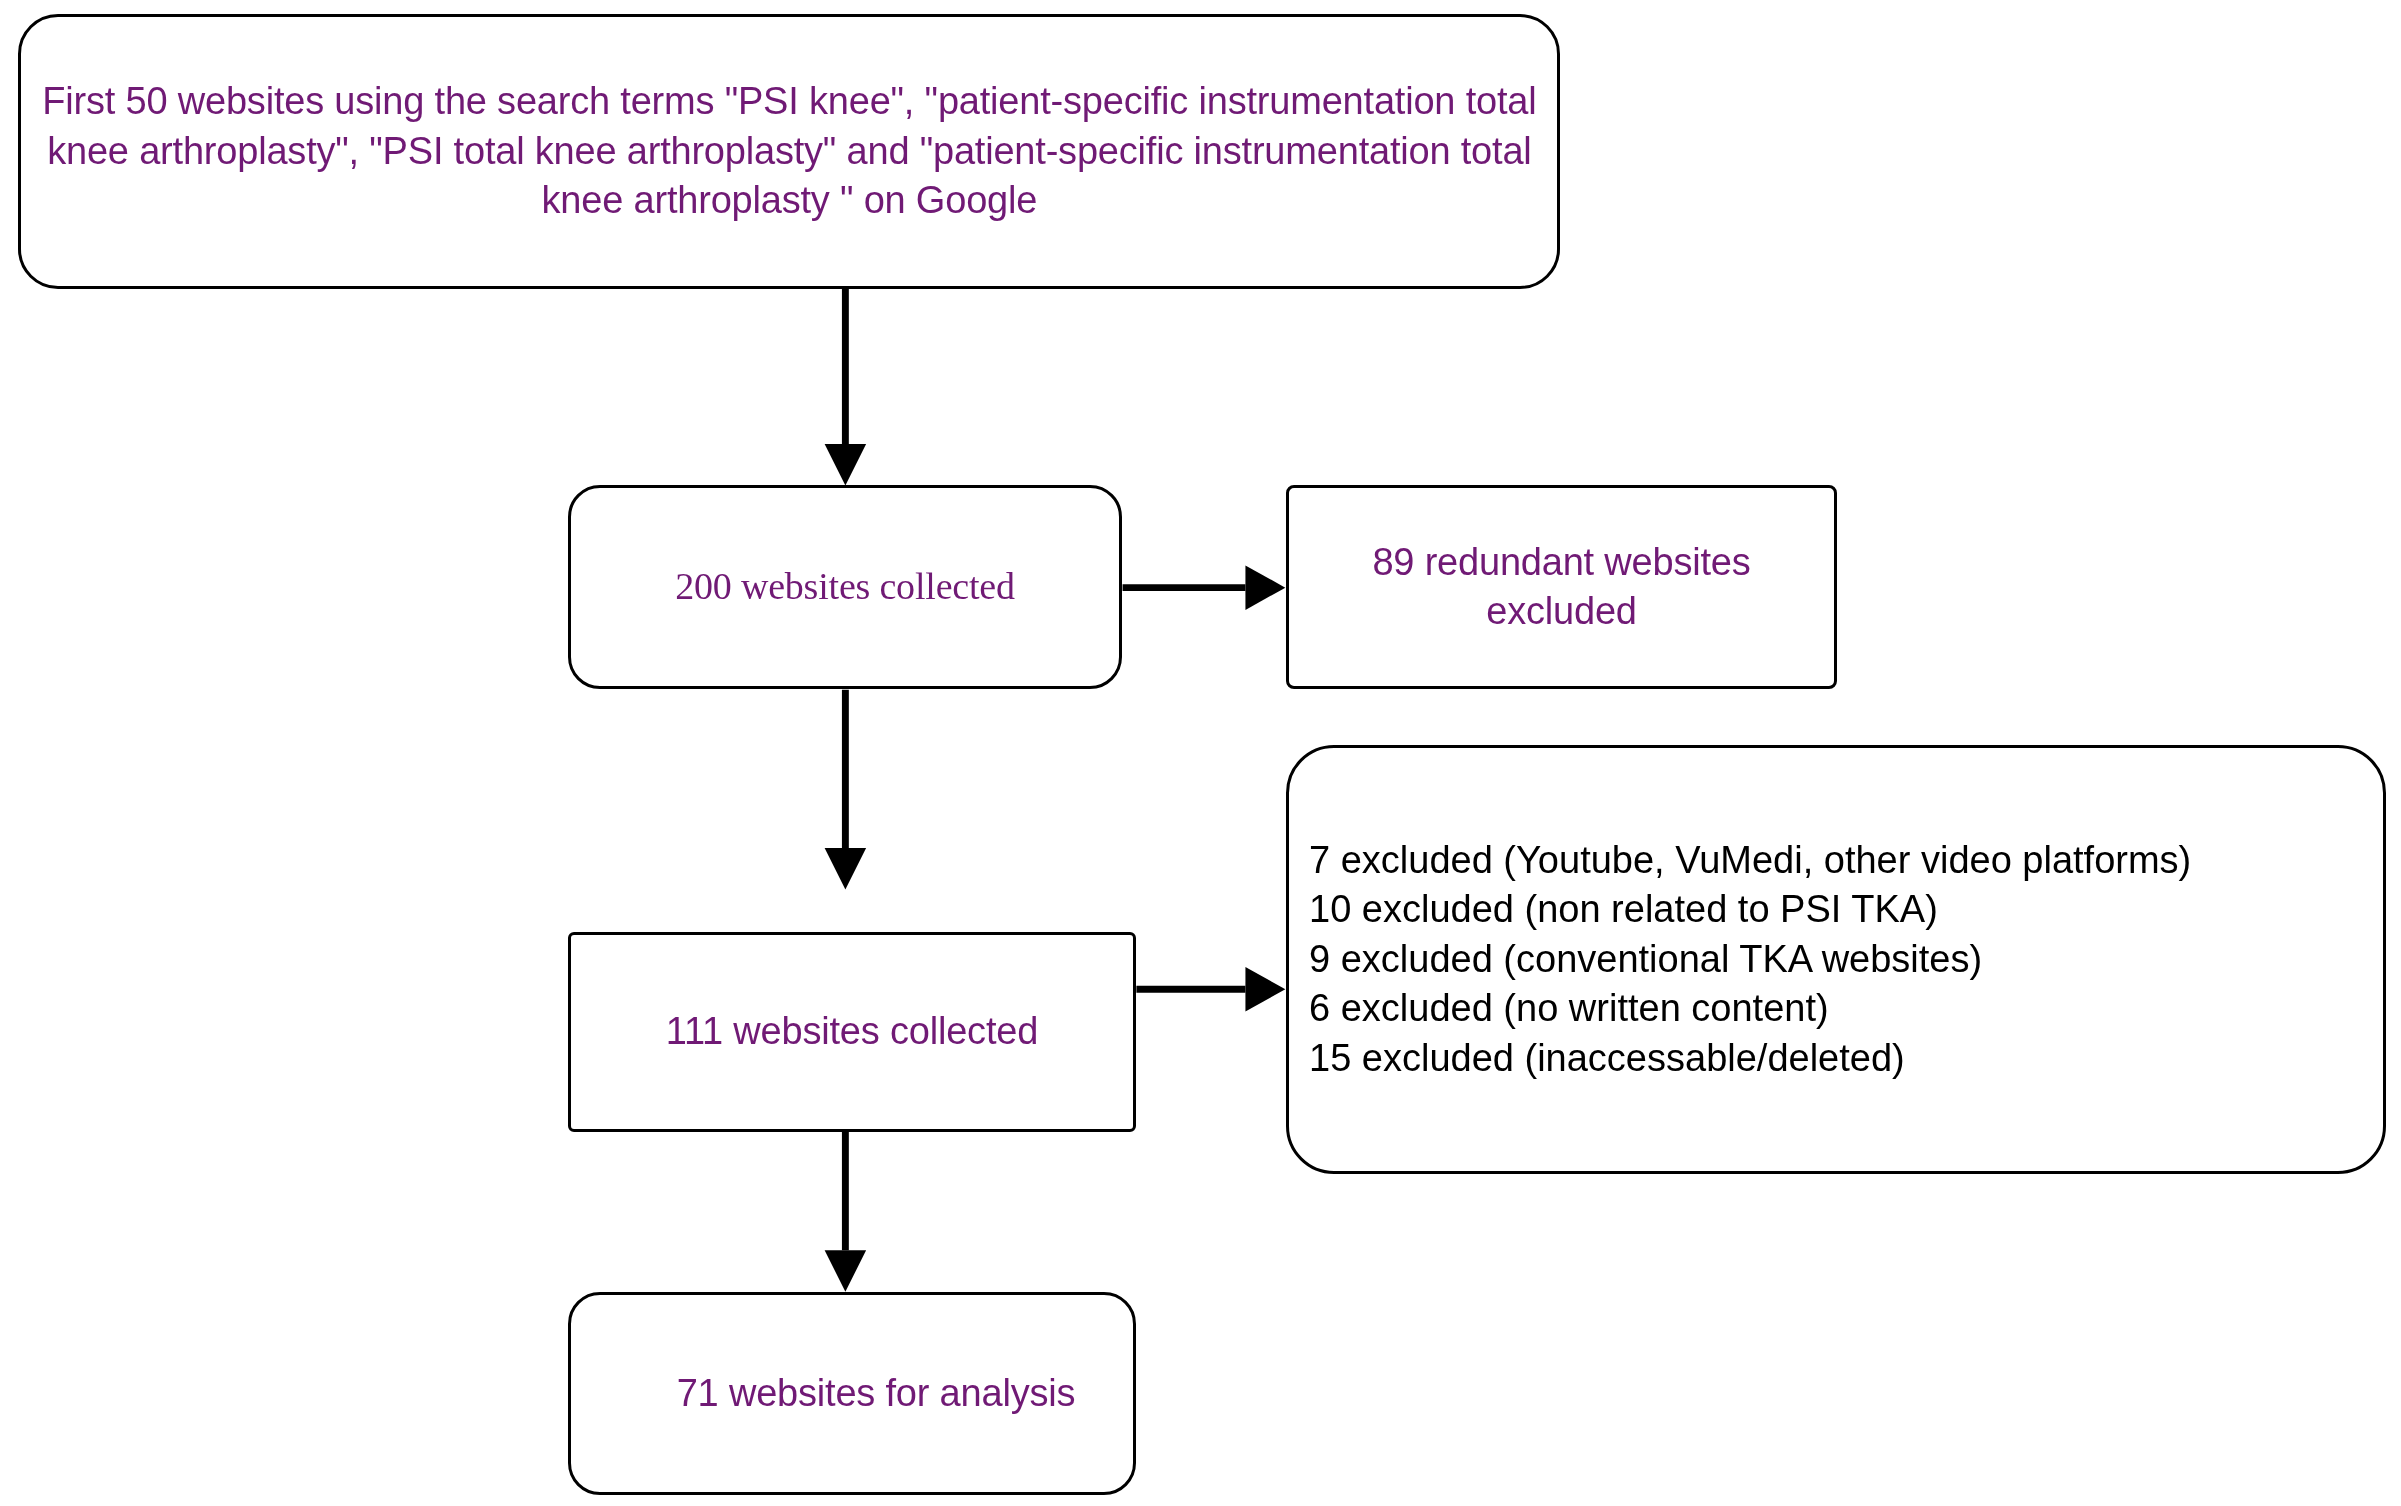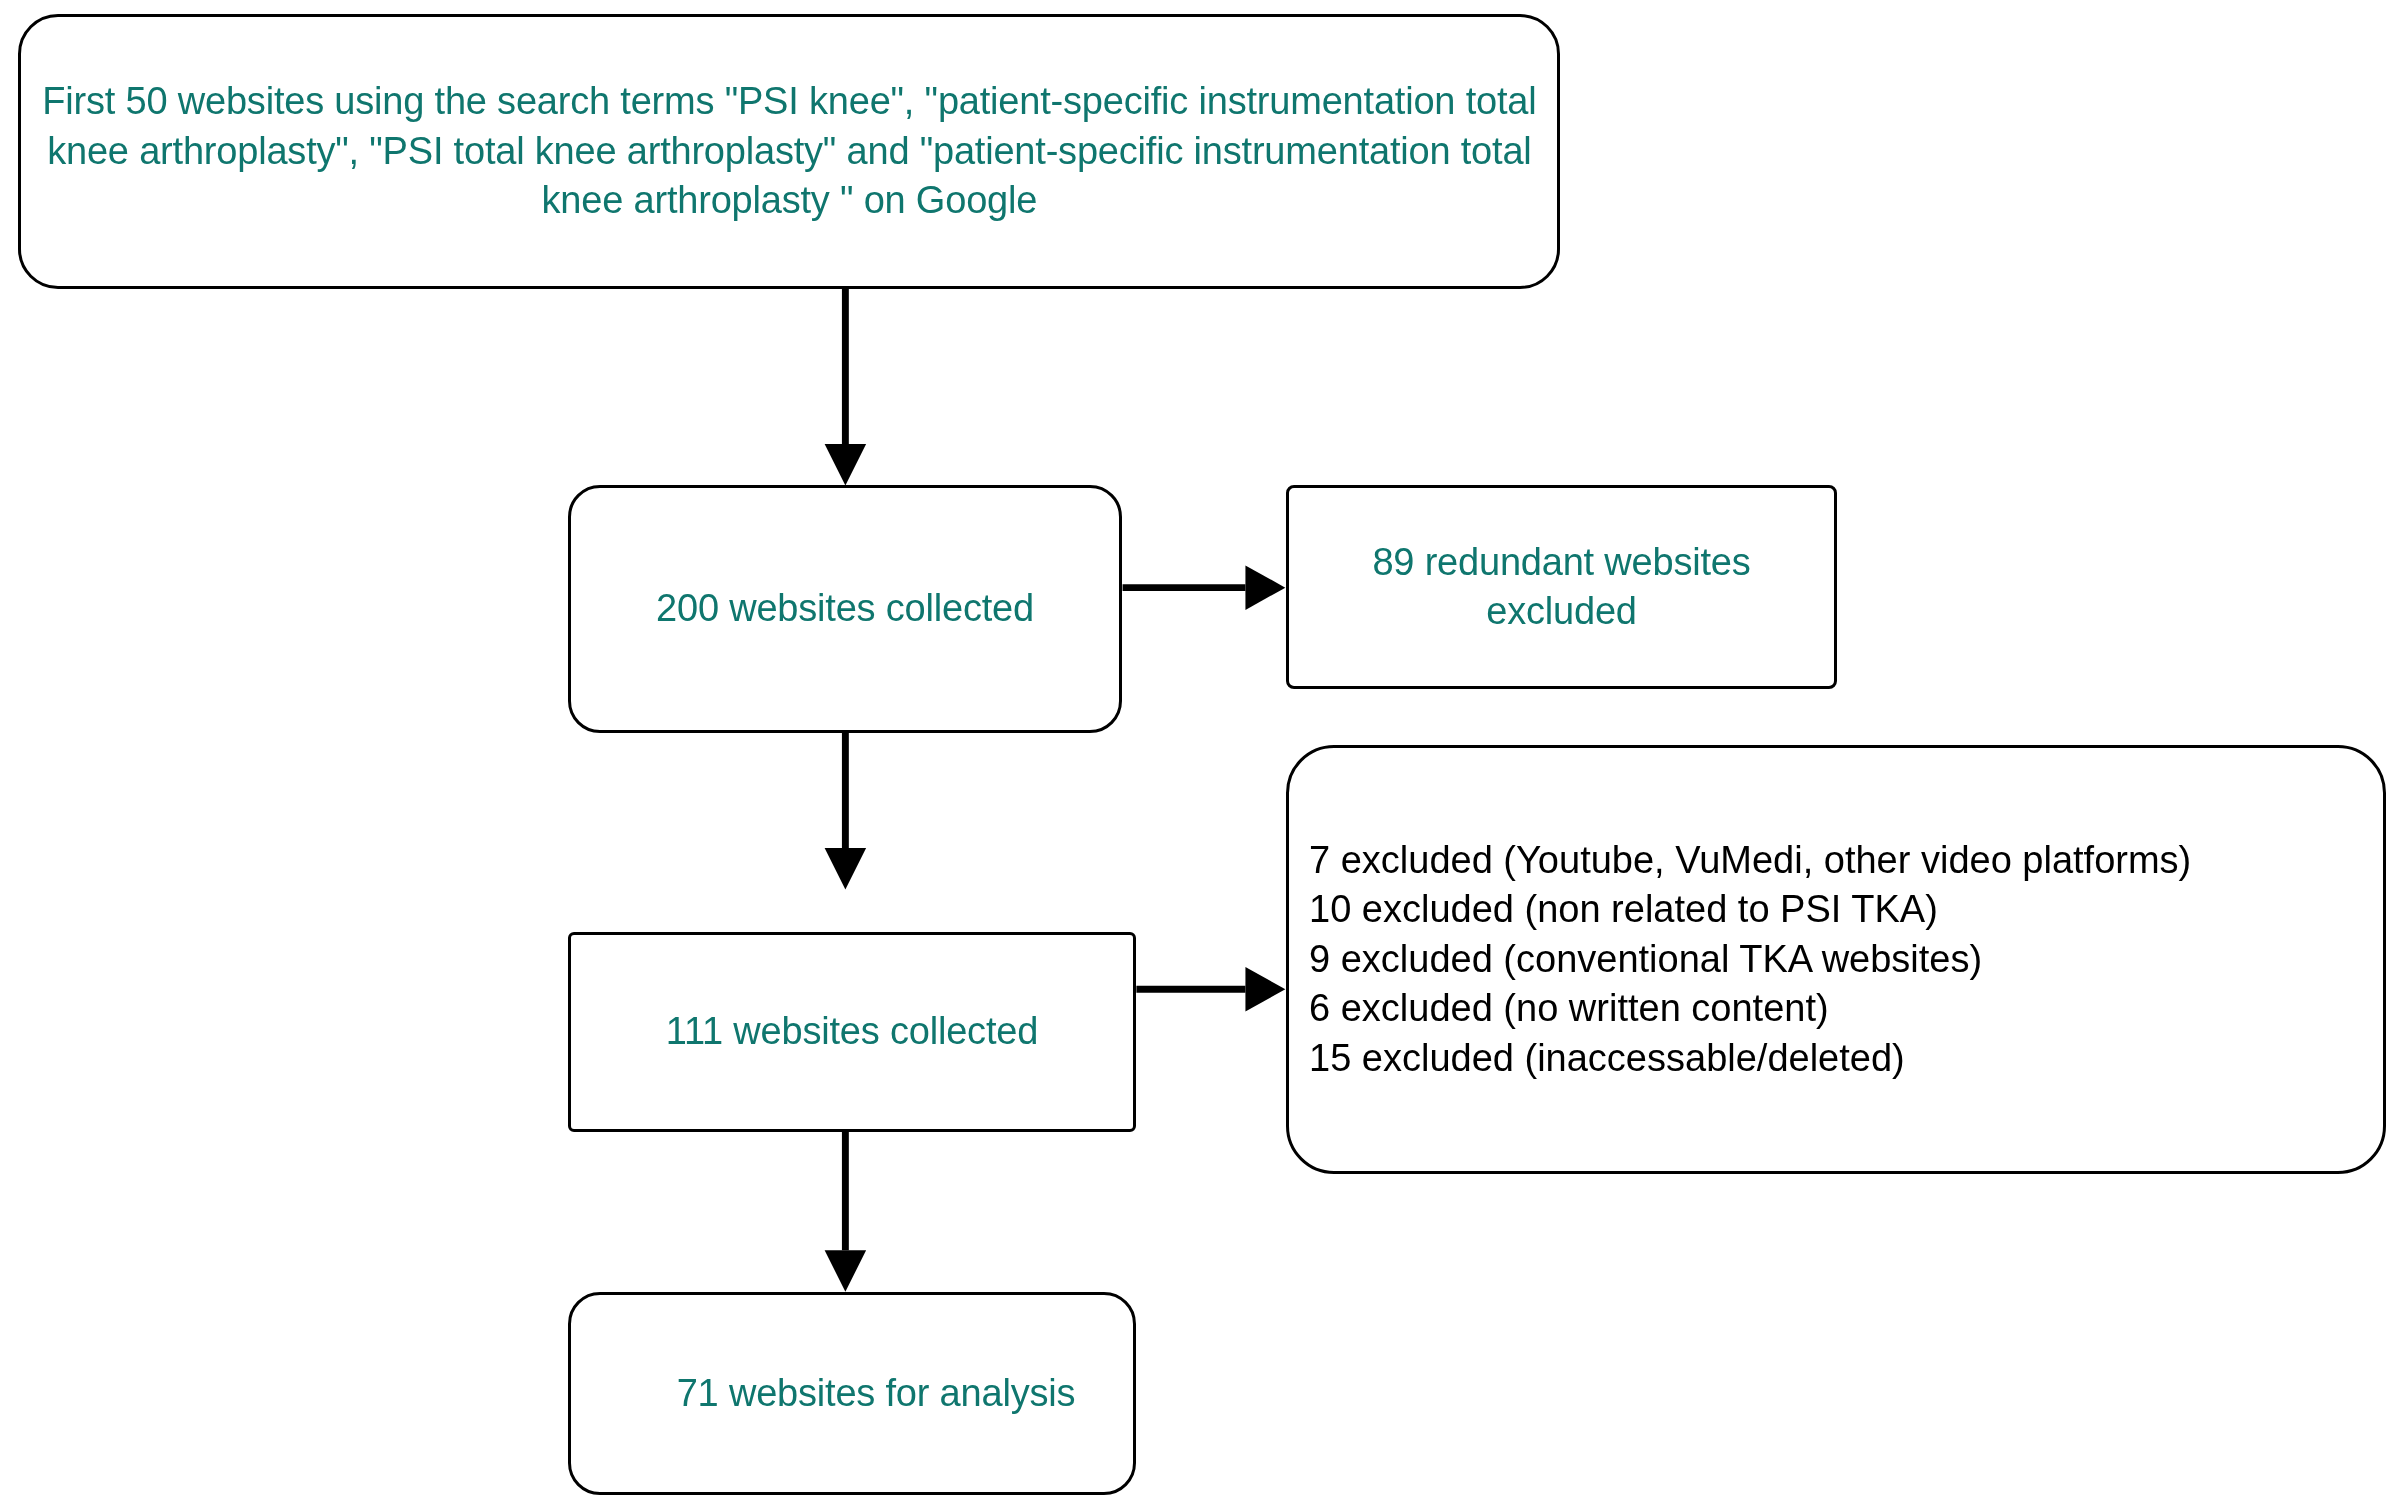--- a/index.html
+++ b/index.html
@@ -21,21 +21,21 @@
     border: 3.8px solid #000000;
     background: #ffffff;
     display: flex;
     align-items: center;
     justify-content: center;
     text-align: center;
   }
   .box-text {
     display: block;
     width: 100%;
-    color: #0f766e;
+    color: #701a75;
     font-size: 38px;
     line-height: 1.30;
     letter-spacing: -0.2px;
     white-space: pre-line;
     padding: 0 10.8px;
     box-sizing: border-box;
   }
   .excl-list {
     display: block;
     width: 100%;
@@ -43,21 +43,21 @@
     font-size: 38px;
     line-height: 1.30;
     text-align: left;
     padding: 0 20px;
     box-sizing: border-box;
   }
   .excl-line { display: block; }
 
   
   #box-search       { left: 18.4px;   top: 14px;   width: 1542px; height: 275px; border-radius: 40px; }
-  #box-collected200 { left: 568px;  top: 485px;  width: 554px;  height: 248px; border-radius: 32px; }
+  #box-collected200 { left: 568px;  top: 485px;  width: 554px;  height: 204px; border-radius: 32px; font-family: Liberation Serif, serif; }
   #box-redundant89  { left: 1286px; top: 485px;  width: 551px;  height: 204px; border-radius: 8px; }
   #box-collected111 { left: 568px;  top: 932px; width: 568px;  height: 200px; border-radius: 6px; }
   #box-exclusions   { left: 1286px; top: 745px;  width: 1100px; height: 429px; border-radius: 48px; }
   #box-analysis71   { left: 568px;  top: 1292px; width: 568px;  height: 203px; border-radius: 32px; padding-left: 48px; }
 
   
   #connectors {
     position: absolute;
     left: 0; top: 0;
     width: 2401px; height: 1507px;

